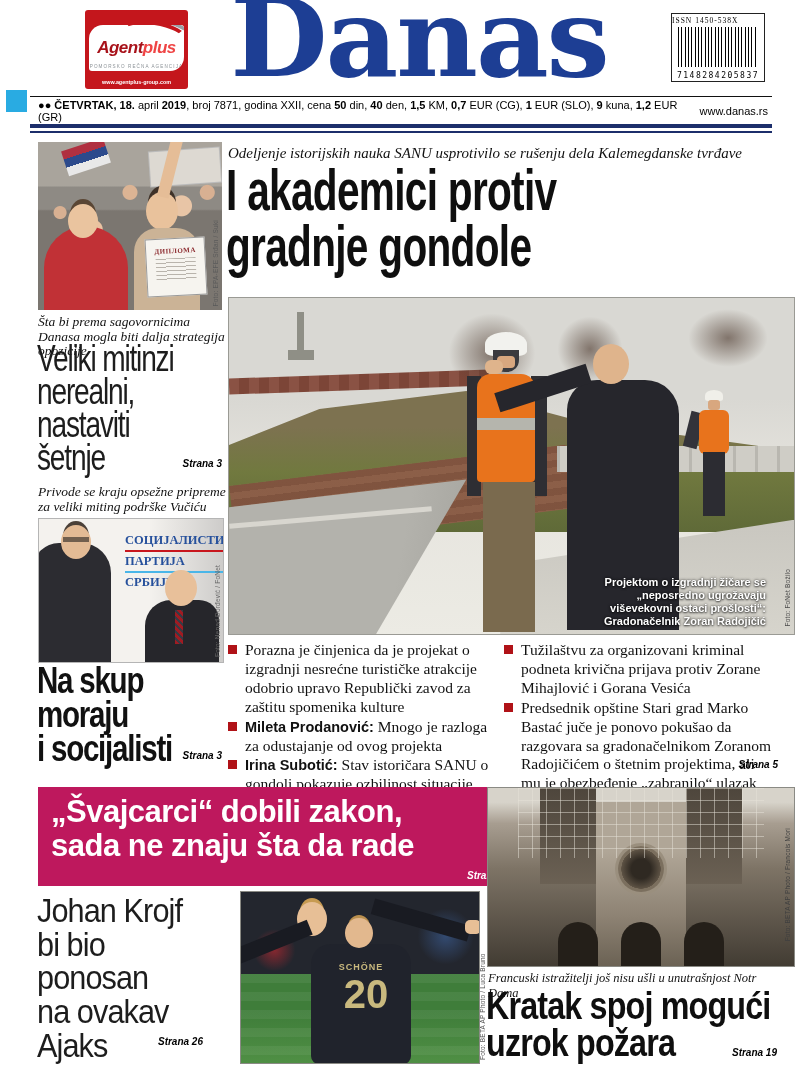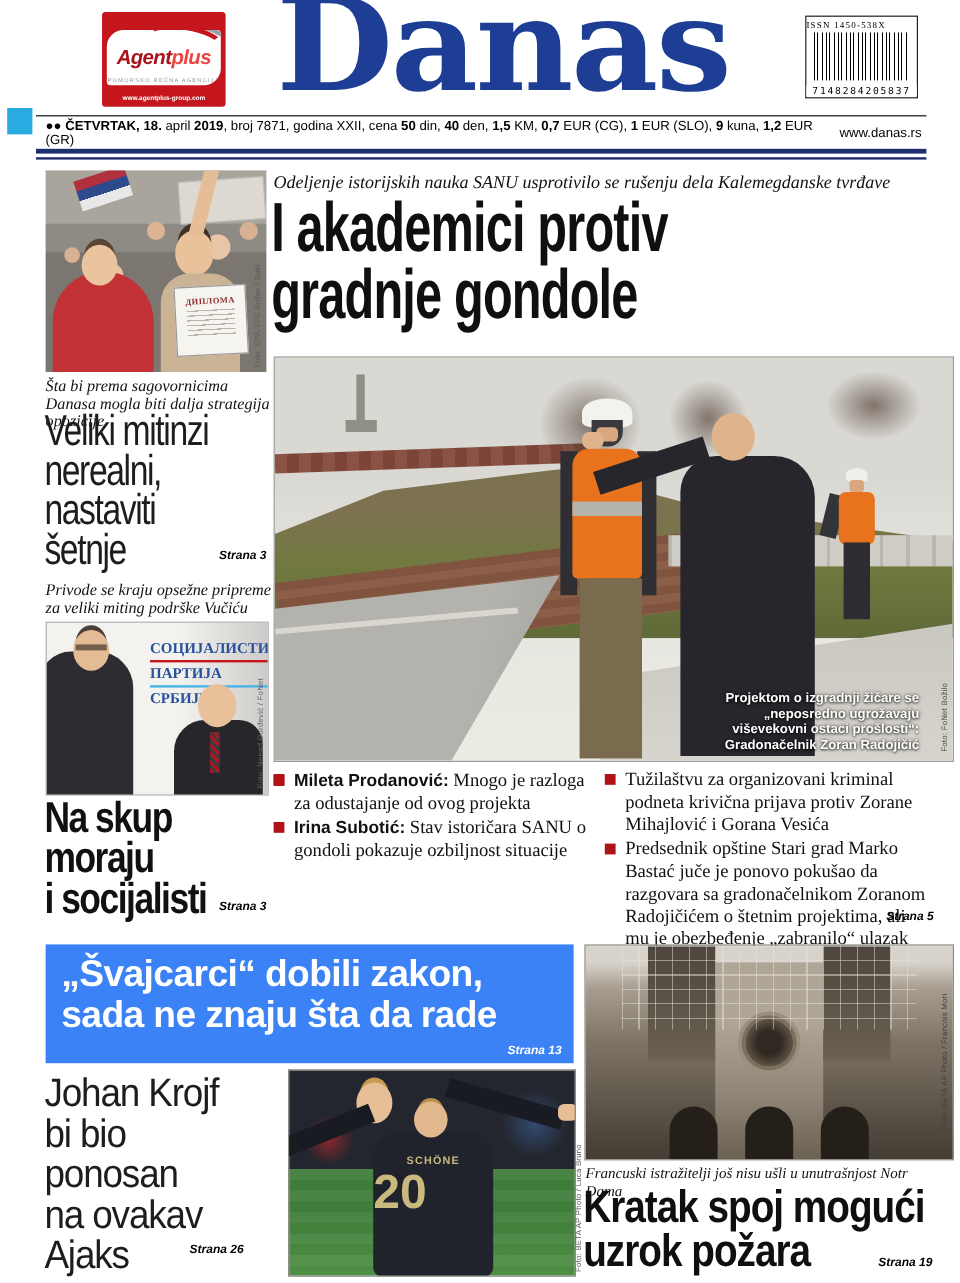--- a/index.html
+++ b/index.html
@@ -120,21 +120,21 @@
   .cred2{right:2px;top:46px;color:#666;}
   
   .bullets{font-family:"Liberation Serif",serif;font-size:15.5px;line-height:1.22;color:#111;}
   .bullets-left{left:228px;top:641px;width:266px;}
   .bullets-right{left:504px;top:641px;width:274px;}
   .bullet{position:relative;padding-left:17px;margin-bottom:1px;}
   .bullet .sq{position:absolute;left:0;top:4px;width:9px;height:9px;background:#b01217;}
   .bullet b{font-family:"Liberation Sans",sans-serif;font-size:14.5px;}
   .strana5{left:504px;top:759px;width:274px;}
   
-  .banner{left:38px;top:787px;width:440px;height:99px;background:#3b82f6;}
+  .banner{left:38px;top:787px;width:440px;height:99px;background:#be185d;padding-left:44px;}
   .banner-text{position:absolute;left:13px;top:8px;color:#fff;font-weight:bold;font-size:31px;line-height:1.1;letter-spacing:-.5px;}
   .banner-strana{position:absolute;right:10px;bottom:5px;color:#fff;}
   .photoND{left:487px;top:787px;width:306px;height:178px;border:1px solid #8a8a84;
       background:linear-gradient(180deg,#d7d3ca 0 8%,#a79d90 20%,#7e7466 45%,#5d554a 75%,#423c33 100%);}
   .nd-tower{position:absolute;top:0;width:56px;height:96px;background:linear-gradient(180deg,#4e463c,#6b6154);}
   .nd-tl{left:52px;} .nd-tr{right:52px;}
   .nd-mid{position:absolute;left:108px;right:108px;top:14px;bottom:0;background:linear-gradient(180deg,#b0a697 0 30%,#8d8273 70%,#6b6254);}
   .nd-rose{position:absolute;left:50%;top:58px;width:46px;height:46px;margin-left:-23px;border-radius:50%;
       background:radial-gradient(circle,#2f2922 0 30%,#5d5244 60%,#7b6f5e 61%);box-shadow:0 0 0 3px #9a8f7e;}
   .nd-scaff{position:absolute;left:30px;right:30px;top:0;height:70px;
@@ -151,21 +151,21 @@
                  radial-gradient(circle 40px at 86% 26%,rgba(58,90,141,.7),rgba(0,0,0,0) 70%),
                  linear-gradient(180deg,#23262e 0 48%,#3f7d3a 48% 70%,#4f8f44 100%);}
   .aj-stripes{position:absolute;left:0;right:0;top:48%;bottom:0;background:repeating-linear-gradient(180deg,rgba(255,255,255,.06) 0 9px,rgba(0,0,0,0) 9px 18px);}
   .aj-p2-head{position:absolute;left:56px;top:10px;width:30px;height:34px;background:#e7bf96;border-radius:50%;box-shadow:0 -7px 0 -3px #c79b52;}
   .aj-p2-arm1{position:absolute;left:-18px;top:44px;width:90px;height:16px;background:#191b22;transform:rotate(-22deg);}
   .aj-p2-arm2{position:absolute;left:130px;top:20px;width:100px;height:16px;background:#191b22;transform:rotate(16deg);}
   .aj-p2-hand2{position:absolute;right:-2px;top:28px;width:16px;height:14px;background:#e7bf96;border-radius:5px;}
   .aj-p1-head{position:absolute;left:104px;top:26px;width:28px;height:30px;background:#e2b88e;border-radius:50%;box-shadow:0 -6px 0 -3px #b98f4e;}
   .aj-p1-body{position:absolute;left:70px;top:52px;width:100px;height:120px;background:#20232c;border-radius:20px 20px 8px 8px;}
   .aj-name{position:absolute;left:0;right:0;top:18px;text-align:center;color:#c9b97e;font-weight:bold;font-size:9px;letter-spacing:1px;}
-  .aj-num{position:absolute;left:0;right:0;top:28px;color:#c9b97e;font-weight:bold;font-size:40px;}
+  .aj-num{position:absolute;left:0;right:0;top:28px;text-align:center;color:#c9b97e;font-weight:bold;font-size:40px;padding-left:10px;}
   .credAJ{left:479px;top:948px;height:112px;color:#555;}
   .nd-kicker{left:488px;top:971px;width:302px;font-size:12.5px;}
   .headlineND{left:486px;top:988px;width:380px;font-size:38px;font-weight:bold;line-height:.97;letter-spacing:-1px;
               transform:scaleX(.85);transform-origin:0 0;color:#0f0f0f;}
   .strana19{left:487px;top:1047px;width:290px;}
 </style>
 </head>
 <body>
 
 <div id="page">
@@ -281,21 +281,21 @@
       <div class="fc-legs"></div>
     </div>
     <div class="captionM pre">Projektom o izgradnji žičare se
 „neposredno ugrožavaju
 viševekovni ostaci prošlosti“:
 Gradonačelnik Zoran Radojičić</div>
     <div class="vcred credM">Foto: FoNet Božilo</div>
   </div>
 
   <div class="abs bullets bullets-left" id="bullets-left">
-      <div class="bullet"><span class="sq"></span></div>
+      <div class="bullet"><span class="sq"></span><span>Porazna je činjenica da je projekat o izgradnji nesrećne turističke atrakcije odobrio upravo Republički zavod za zaštitu spomenika kulture</span></div>
       <div class="bullet"><span class="sq"></span><b>Mileta Prodanović:</b><span> Mnogo je razloga za odustajanje od ovog projekta</span></div>
       <div class="bullet"><span class="sq"></span><b>Irina Subotić:</b><span> Stav istoričara SANU o gondoli pokazuje ozbiljnost situacije</span></div>
     </div>
   <div class="abs bullets bullets-right" id="bullets-right">
       <div class="bullet"><span class="sq"></span><span>Tužilaštvu za organizovani kriminal podneta krivična prijava protiv Zorane Mihajlović i Gorana Vesića</span></div>
       <div class="bullet"><span class="sq"></span><span>Predsednik opštine Stari grad Marko Bastać juče je ponovo pokušao da razgovara sa gradonačelnikom Zoranom Radojičićem o štetnim projektima, ali mu je obezbeđenje „zabranilo“ ulazak</span></div>
     </div>
   <div class="abs strana strana5">Strana 5</div>
 
   <div class="abs banner">

